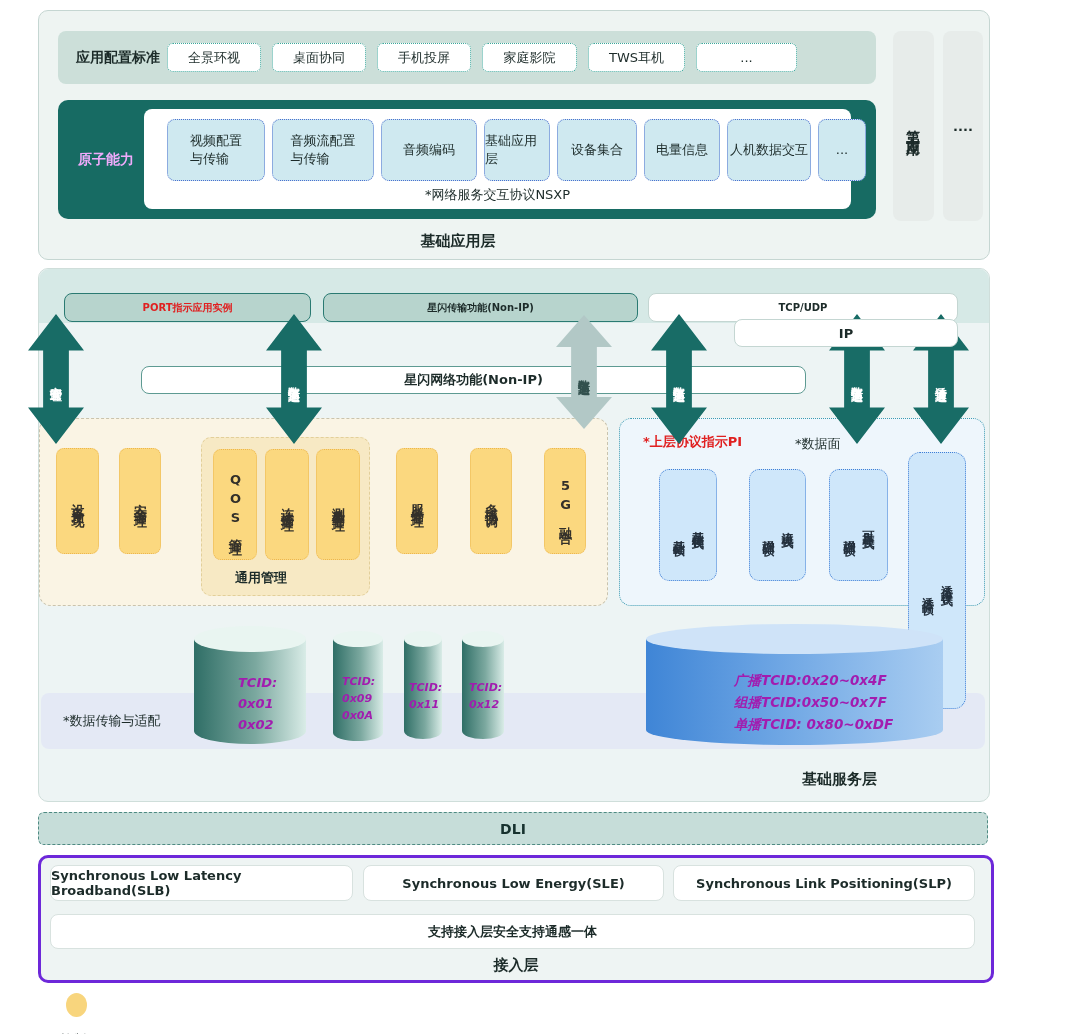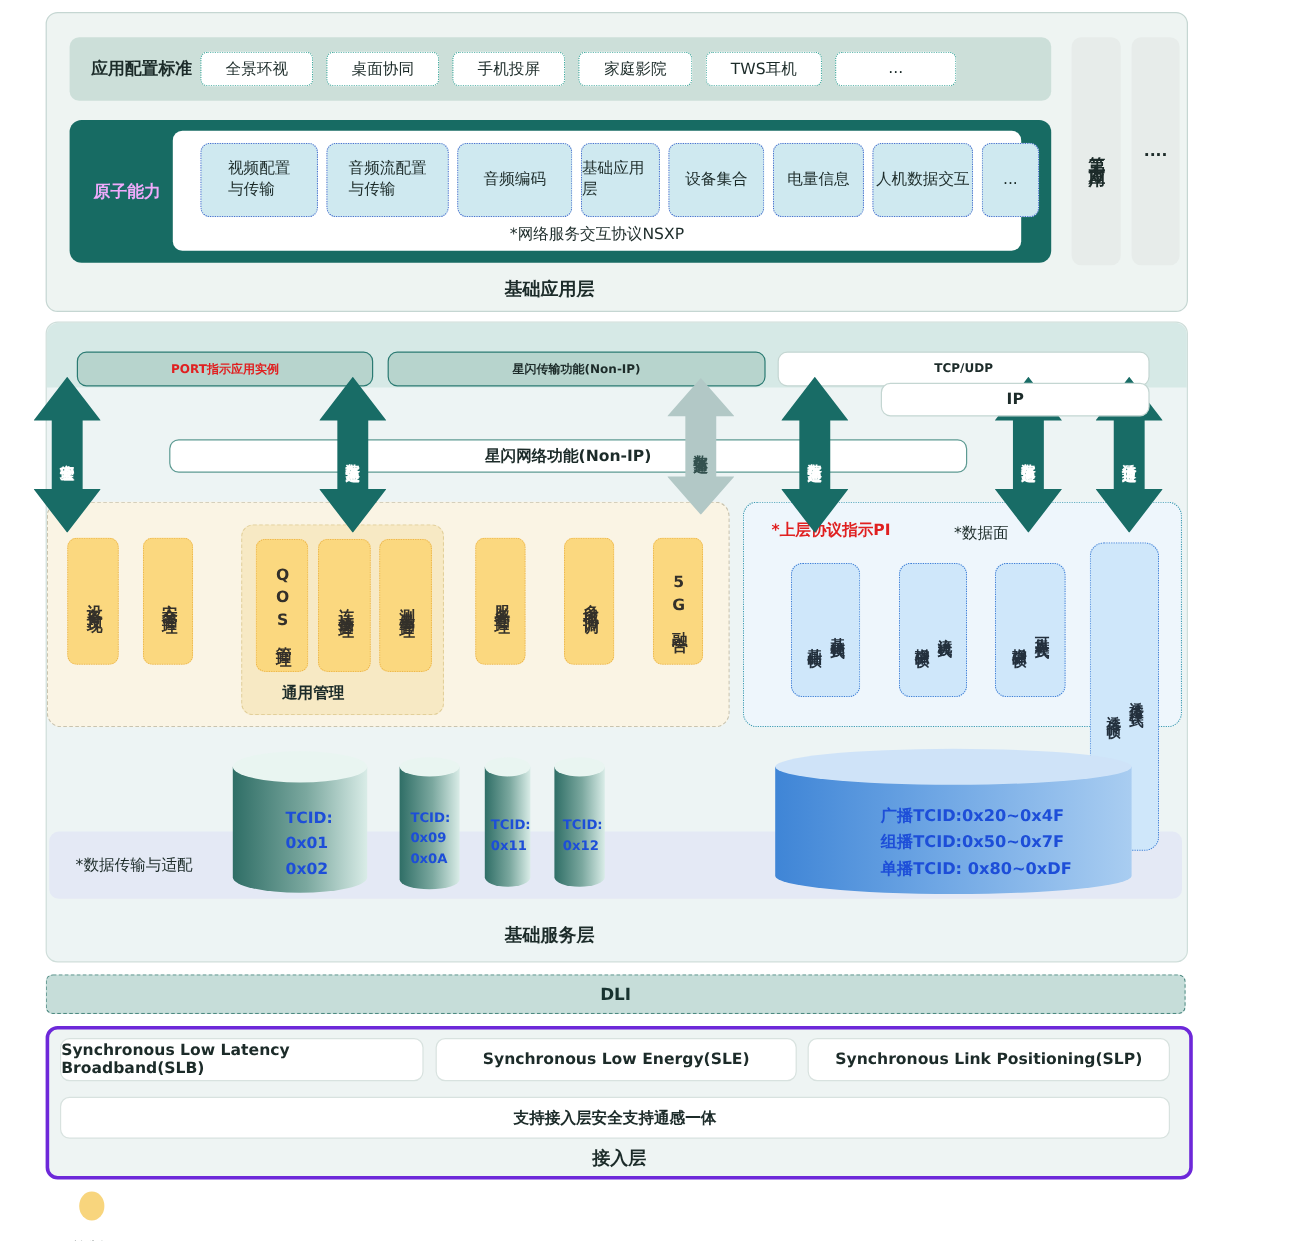--- a/index.html
+++ b/index.html
@@ -62,23 +62,23 @@
   .fbox-tall{position:absolute;left:288px;top:33px;width:56px;height:255px;background:#cfe7fa;
              border:1.5px dotted #3f7ed6;border-radius:12px;display:flex;align-items:center;justify-content:center;gap:2px;z-index:2;}
   .fbox-tall .vtext{font-size:12px;letter-spacing:3px;color:#23303d;}
   .fbox-tall .frame-col{margin-top:22px;}
   
   .adapt-band{position:absolute;left:2px;top:424px;width:944px;height:56px;background:#e4e9f5;border-radius:8px;z-index:1;}
   .adapt-label{position:absolute;left:22px;top:0;height:56px;display:flex;align-items:center;font-size:13px;}
   .cyl{position:absolute;z-index:4;}
   .cyl .top{position:absolute;left:0;top:0;width:100%;border-radius:50%;z-index:2;}
   .cyl .body{position:absolute;left:0;right:0;z-index:1;}
-  .cyl .txt{position:absolute;z-index:3;color:#1d4ed8;font-weight:bold;}
-  
-  .svc-title{position:absolute;bottom:12px;left:0;width:838px;text-align:center;font-weight:bold;font-size:15px;}
+  .cyl .txt{position:absolute;z-index:3;color:#a21caf;font-weight:bold;font-style:italic;}
+  
+  .svc-title{position:absolute;bottom:12px;left:0;width:838px;text-align:right;font-weight:bold;font-size:15px;}
   .dli-band{position:absolute;left:38px;top:812px;width:950px;height:33px;background:#c6ddd9;border:1.5px dashed #4e8a82;
             border-radius:6px;display:flex;align-items:center;justify-content:center;font-weight:bold;font-size:14px;color:#17322f;box-sizing:border-box;}
   .acc-panel{left:38px;top:855px;width:950px;height:122px;background:#eef4f3;border:3px solid #6d28d9;}
   .acc-box{position:absolute;top:7px;height:34px;background:#fff;border:1px solid #d8e2df;border-radius:8px;
            display:flex;align-items:center;justify-content:center;font-weight:bold;font-size:13px;}
   .acc-wide{position:absolute;left:9px;top:56px;width:923px;height:33px;background:#fff;border:1px solid #d8e2df;border-radius:8px;
             display:flex;align-items:center;justify-content:center;font-weight:bold;font-size:13px;}
   .acc-title{position:absolute;bottom:5px;left:0;width:100%;text-align:center;font-weight:bold;font-size:15px;}
   
   .legend{position:absolute;left:40px;top:993px;display:flex;align-items:center;gap:14px;flex-direction:column;}

